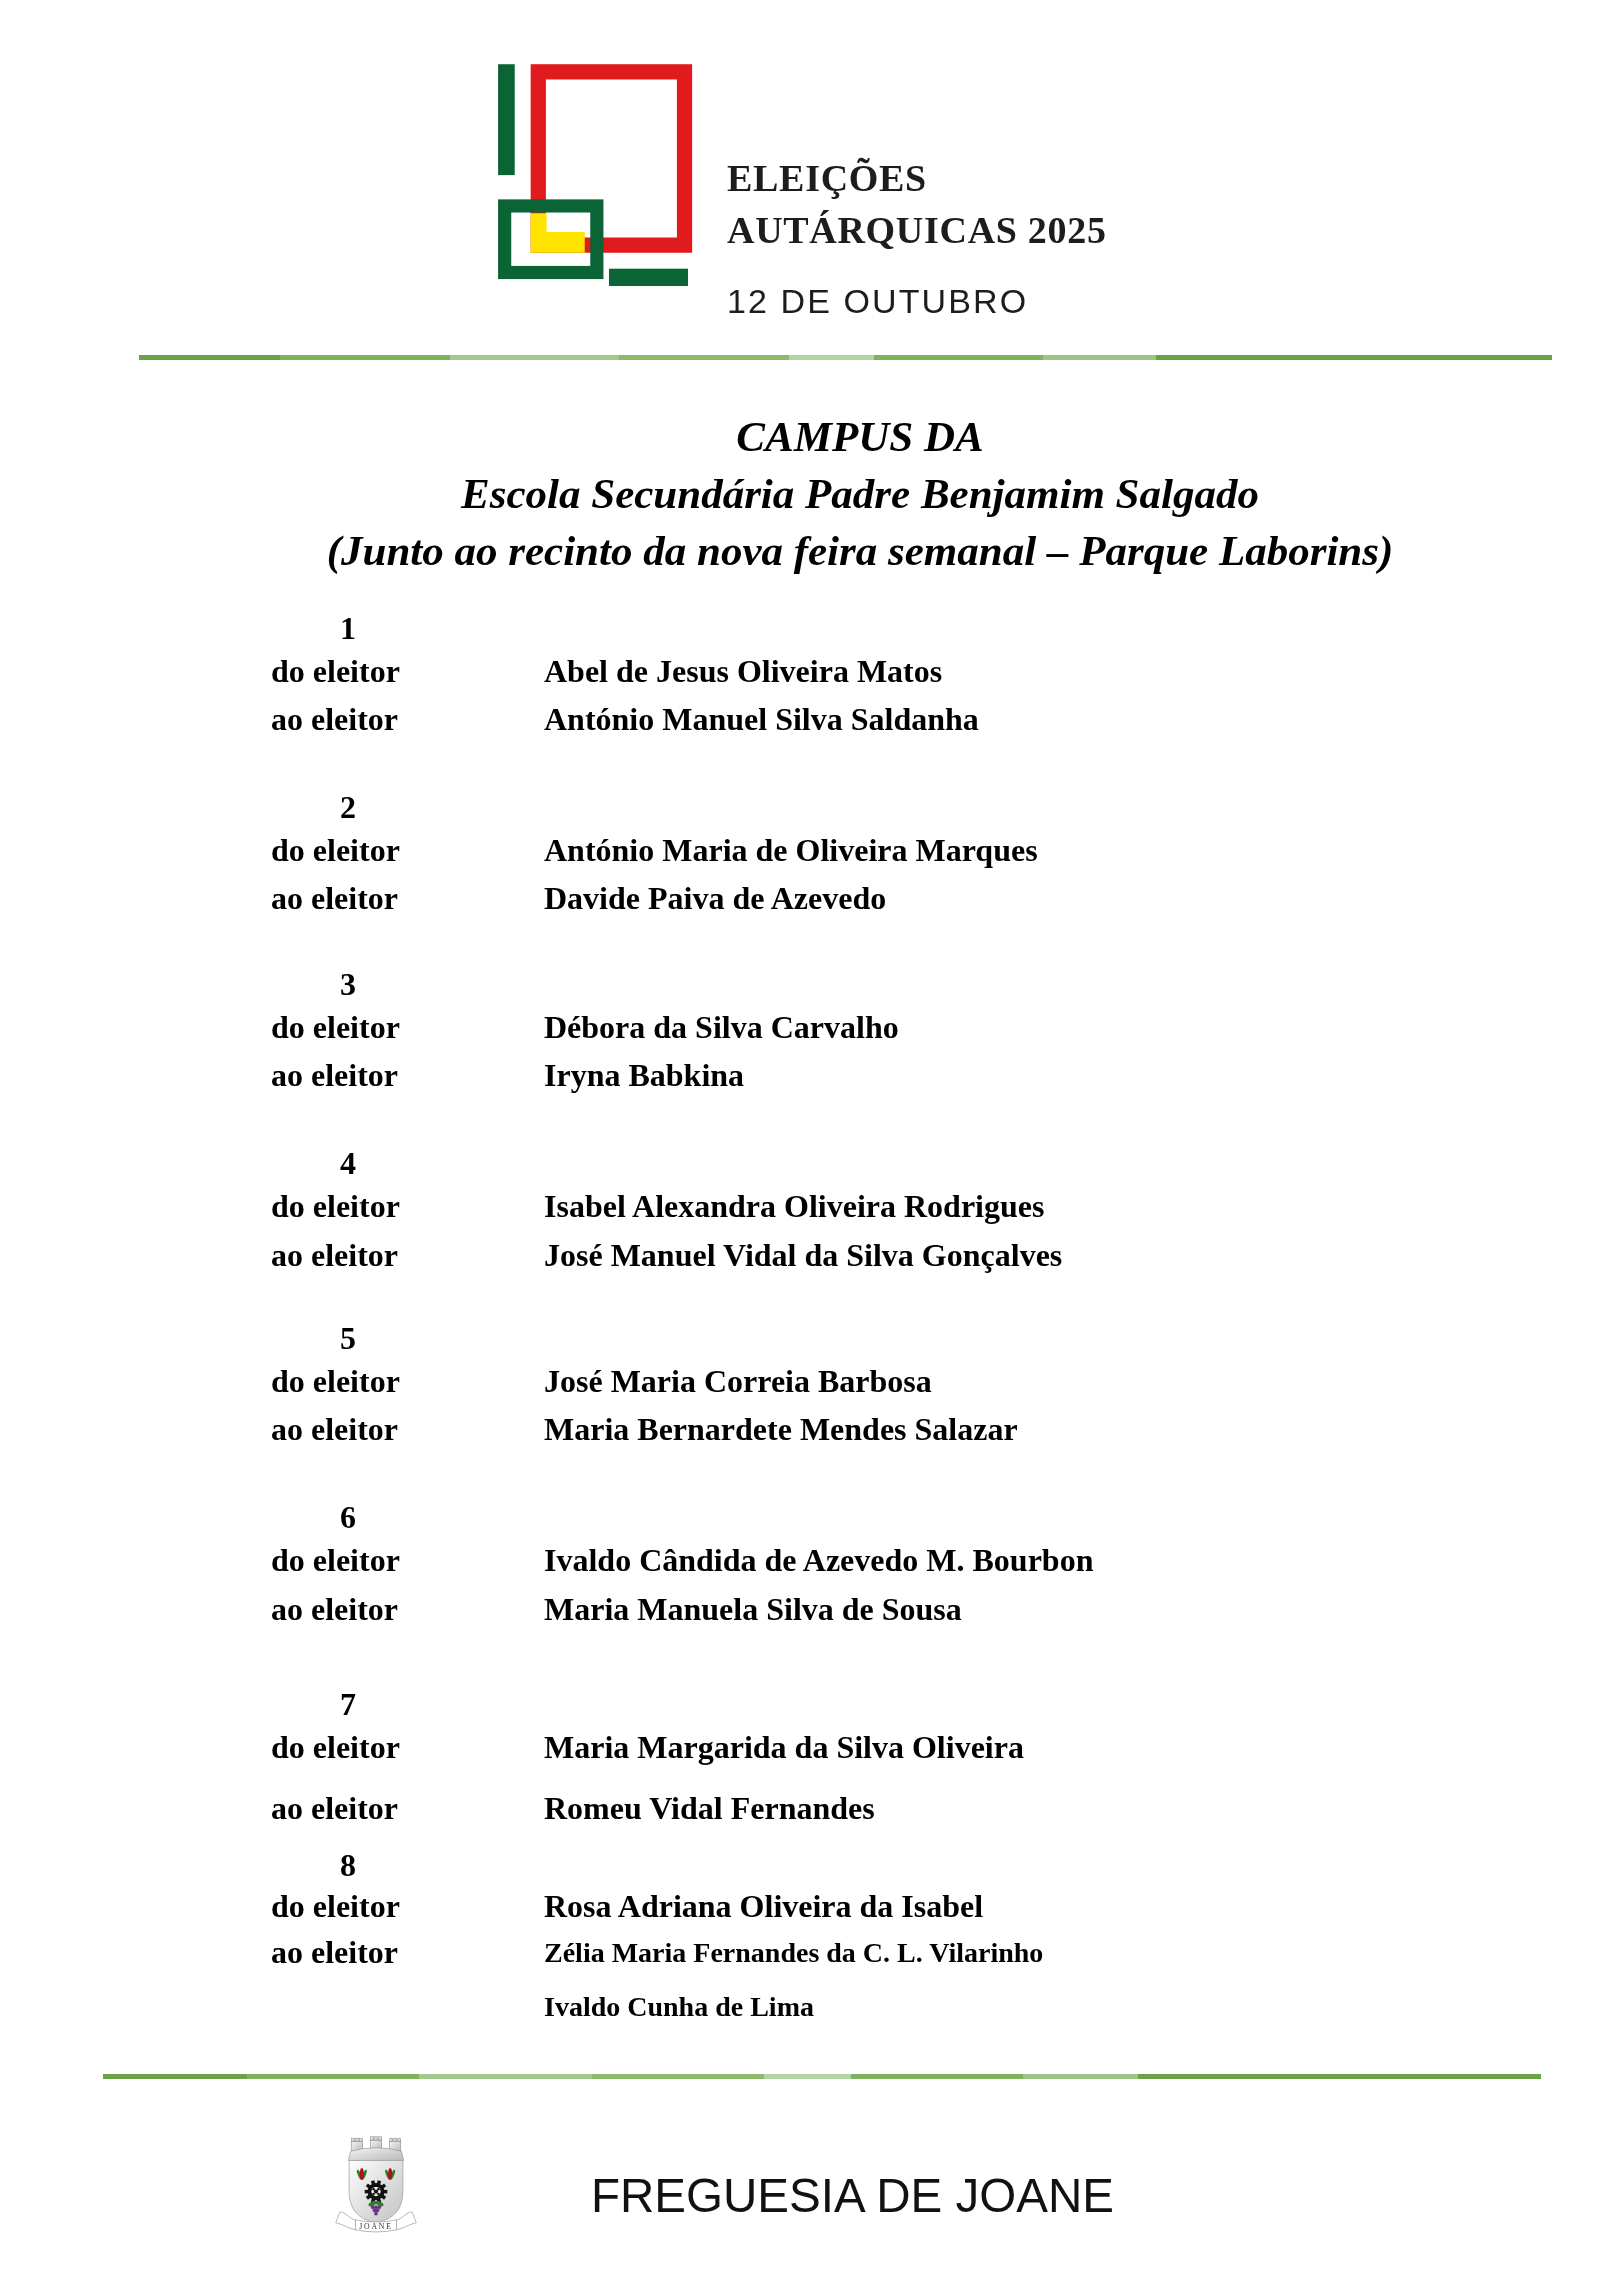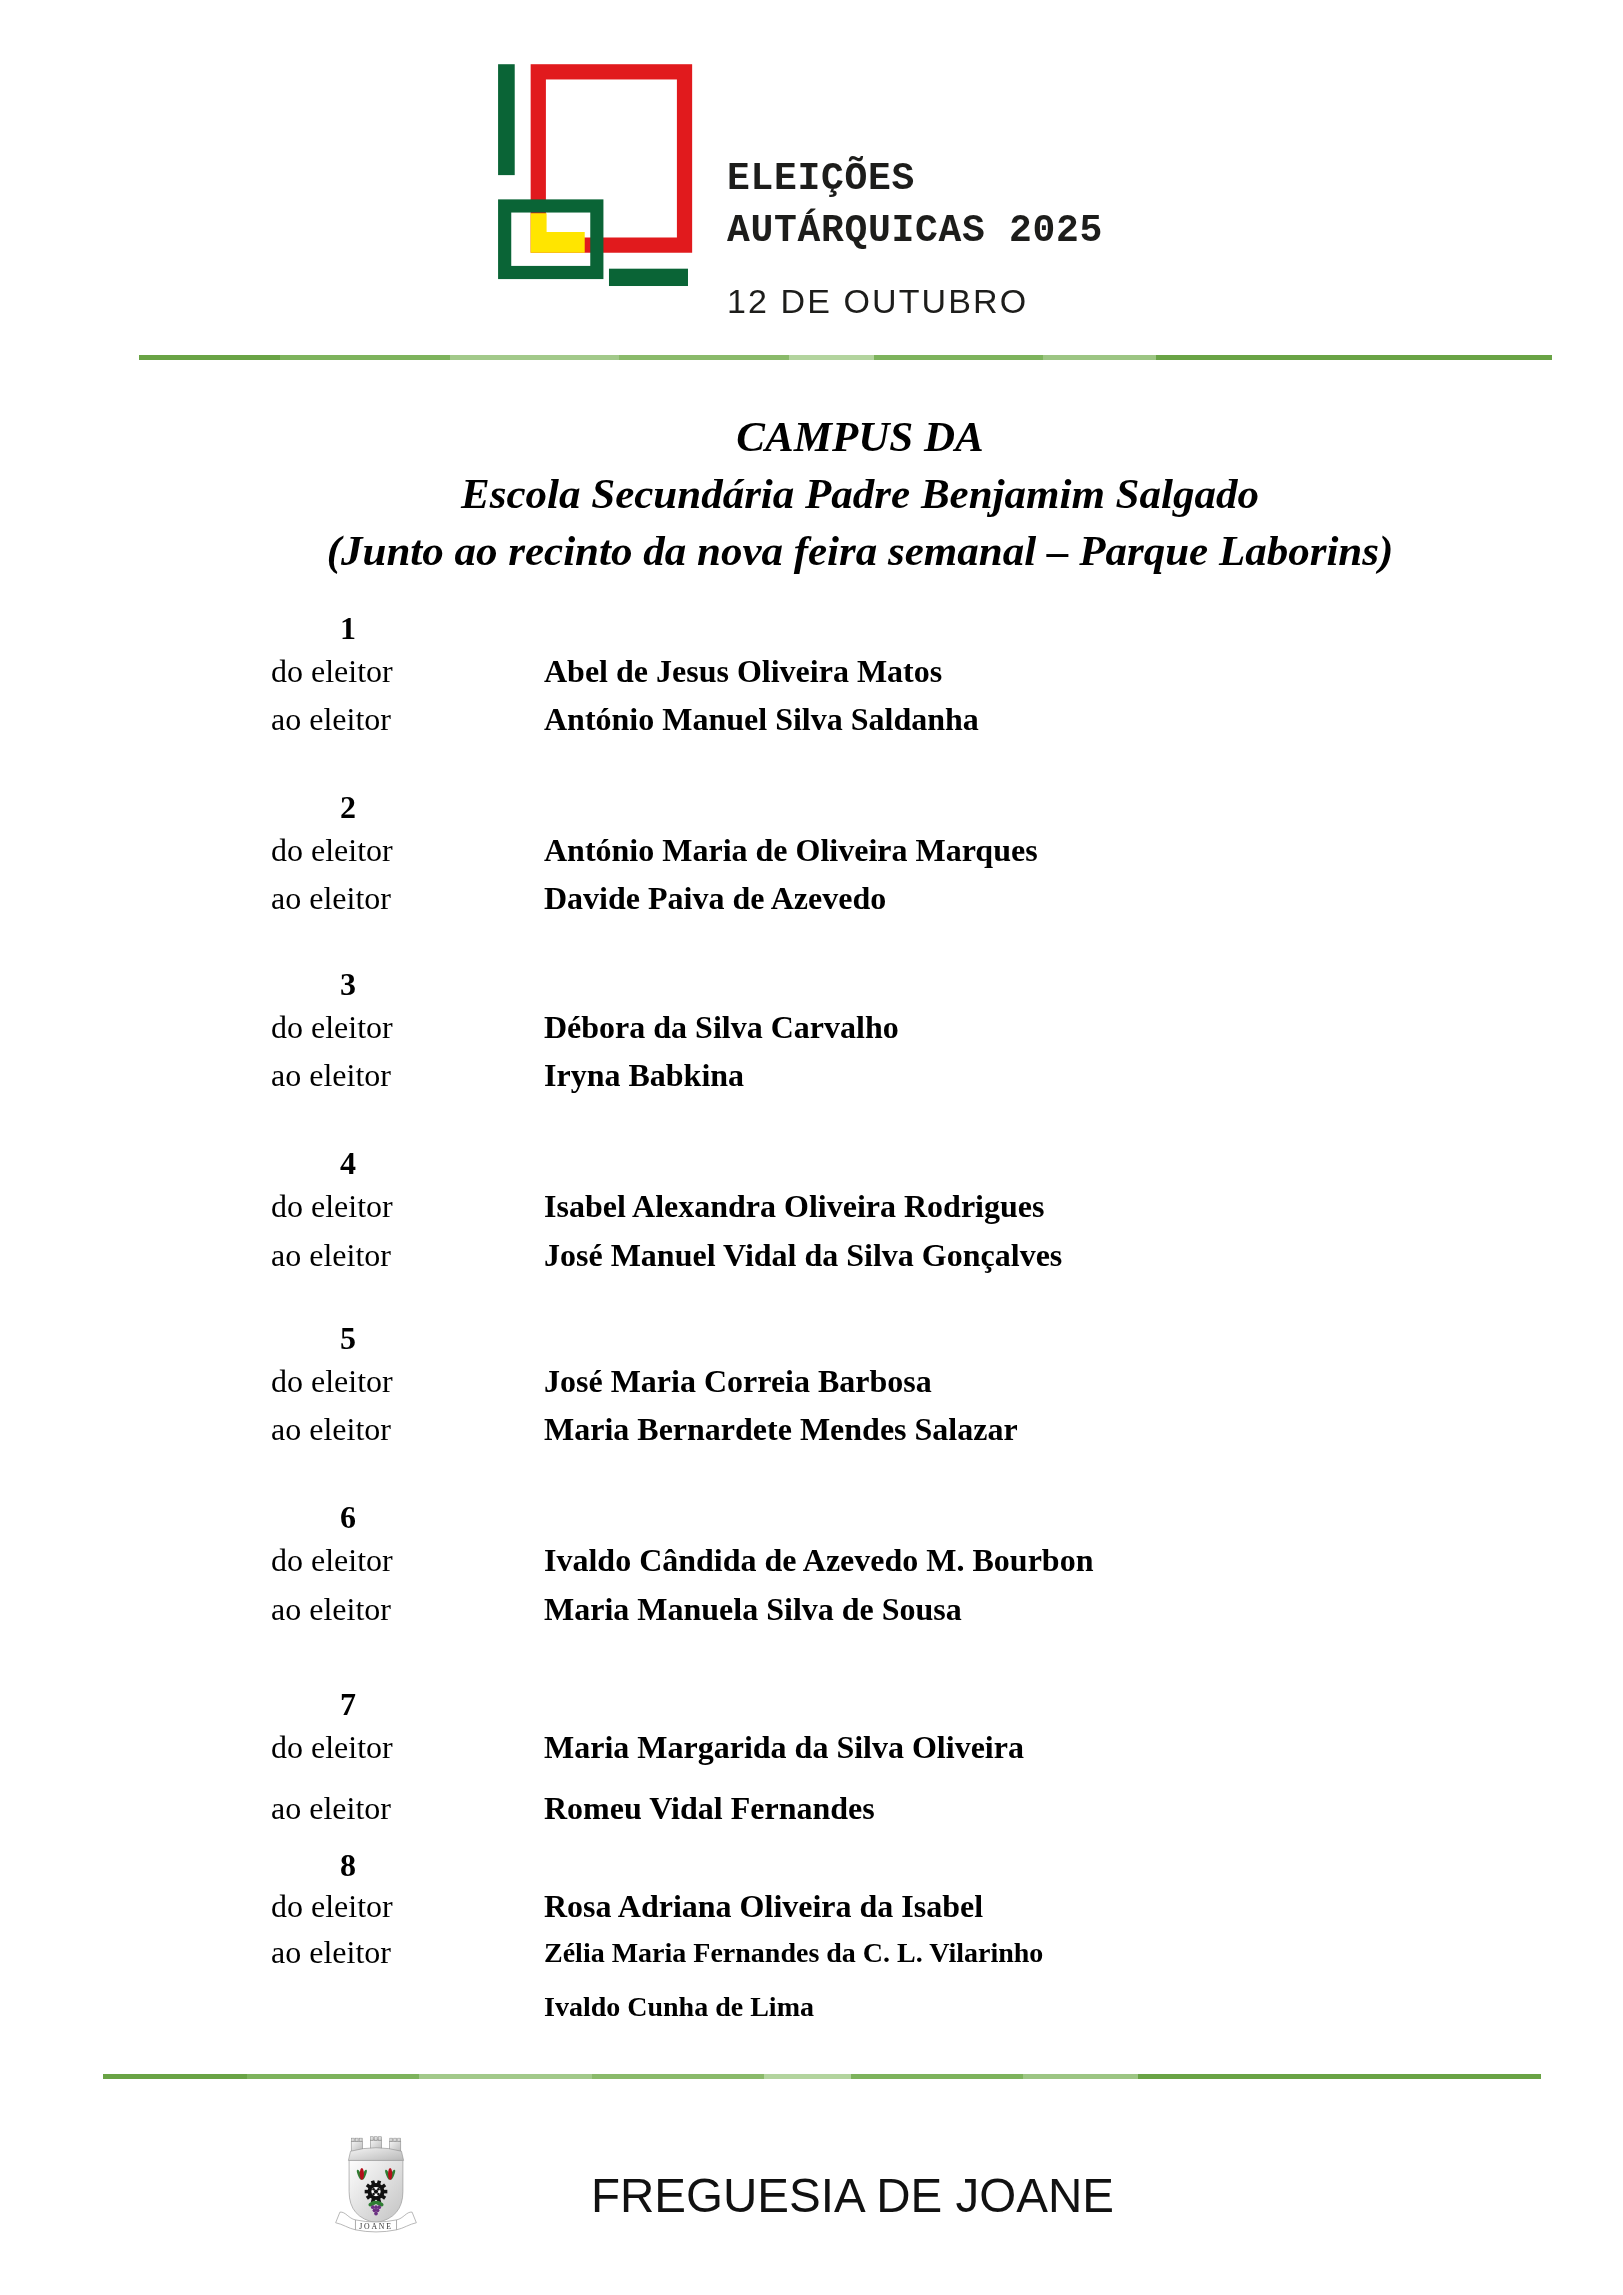--- a/index.html
+++ b/index.html
@@ -1,34 +1,34 @@
 <!DOCTYPE html>
 <html style="font-size:11px"><head>
 <meta charset="utf-8">
 <style>
   html,body{margin:0;padding:0;background:#ffffff;}
   .page{position:relative;width:1624px;height:2295px;background:#fff;overflow:hidden;
         font-family:"Liberation Serif",serif;color:#000;}
   .abs{position:absolute;}
   
-  .logo-line{font-family:Liberation Mono, monospace;font-weight:700;font-size:38px;
+  .logo-line{font-family:Liberation Serif, serif;font-weight:700;font-size:38px;
              letter-spacing:0.7px;color:#1d1d1b;line-height:1.1;white-space:nowrap;}
   .logo-sub{font-family:"Liberation Sans",sans-serif;font-weight:400;font-size:34px;
             letter-spacing:2.1px;color:#1d1d1b;line-height:1.1;white-space:nowrap;margin-top:28px;}
   
   .sep{height:4.9px;background:linear-gradient(90deg,
         #69a345 0%,#69a345 10%,#7db35c 10%,#7db35c 22%,#a2c98a 22%,#a2c98a 34%,
         #8aba6a 34%,#8aba6a 46%,#b3d49e 46%,#b3d49e 52%,#7db35c 52%,#7db35c 64%,
         #9cc583 64%,#9cc583 72%,#69a345 72%,#69a345 100%);}
   
   .heading-line{left:0;width:1624px;text-align:center;font-weight:700;font-style:italic;
                 font-size:43px;line-height:1.15;white-space:nowrap;margin-left:48px;}
   
   .entry-number{font-weight:700;font-size:32px;line-height:39px;text-align:center;}
-  .entry-label{position:absolute;left:271px;font-weight:400;font-size:32px;line-height:39px;white-space:nowrap;}
+  .entry-label{position:absolute;left:271px;font-weight:700;font-size:32px;line-height:39px;white-space:nowrap;}
   .entry-name{position:absolute;left:544px;font-weight:700;font-size:32px;line-height:39px;white-space:nowrap;}
   .entry-row{position:absolute;left:0;width:100%;height:39px;}
   .entry-row.small .entry-name{font-size:28px;line-height:39px;}
   
   .footer-name{font-family:"Liberation Sans",sans-serif;font-weight:400;font-size:49px;
                color:#111;white-space:nowrap;transform:scaleX(.97);transform-origin:left top;}
 </style>
 </head>
 <body>
 

